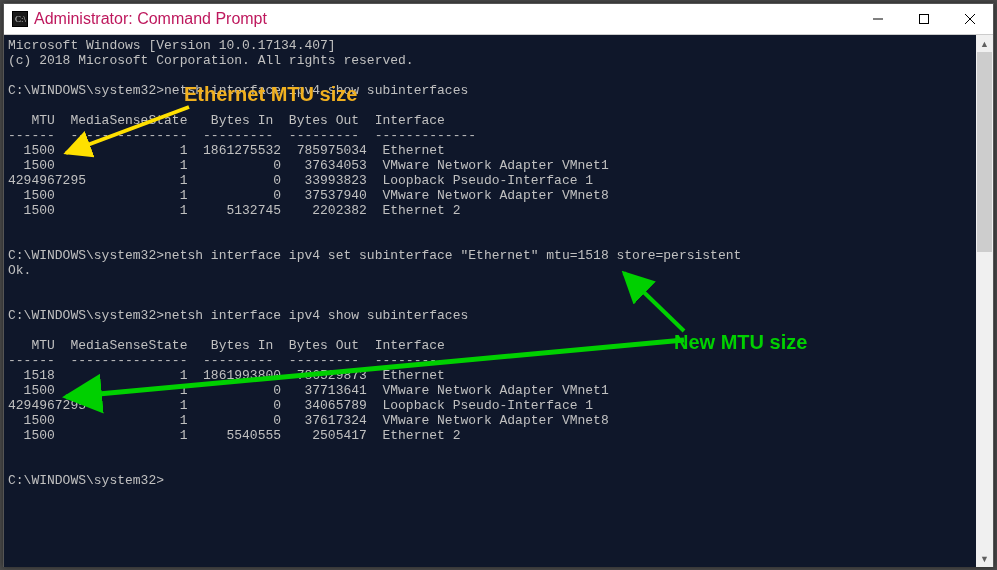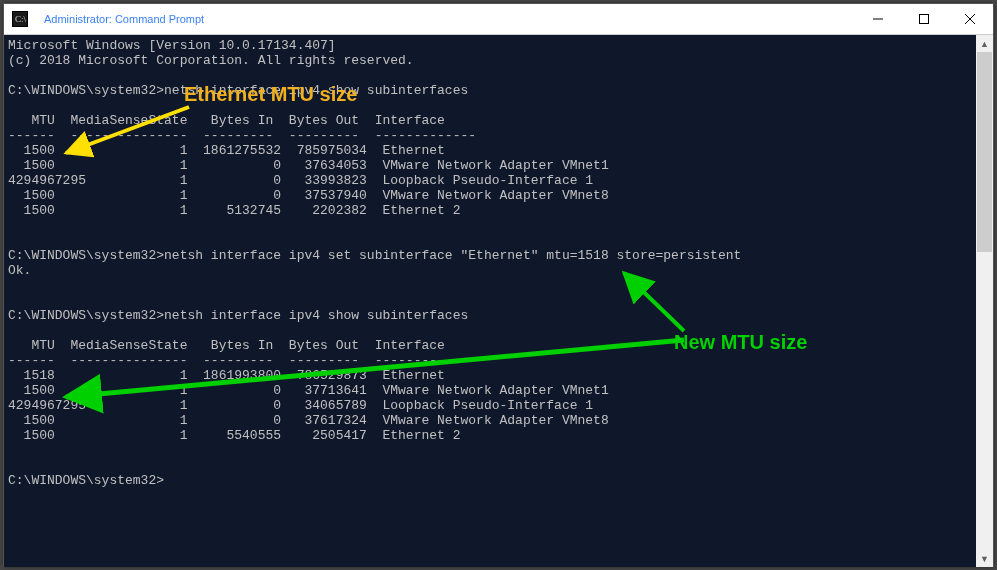--- a/index.html
+++ b/index.html
@@ -1,20 +1,20 @@
 <!DOCTYPE html>
 <html><head>
 <meta charset="utf-8">
 <style>
   html,body{margin:0;padding:0;background:#4a4a4a;font-family:'Segoe UI',Tahoma,sans-serif;width:997px;height:570px;overflow:hidden;}
   .window{position:absolute;left:3px;top:3px;width:989px;height:562px;background:#000;border:1px solid #555;box-shadow:0 0 6px rgba(0,0,0,.5);}
   .titlebar{height:30px;background:#fff;display:flex;align-items:center;border-bottom:1px solid #ccc;}
   .titlebar .cmd-icon{width:16px;height:16px;margin:0 6px 0 8px;display:inline-block;}
   .titlebar .cmd-icon svg{display:block;}
-  .titlebar .title{font-size:11px;color:#3b82f6;flex:1;white-space:nowrap;margin-left:10px;}
+  .titlebar .title{font-size:16px;color:#be185d;flex:1;white-space:nowrap;}
   .winbtns{display:flex;height:100%;}
   .winbtn{width:46px;height:100%;display:flex;align-items:center;justify-content:center;font-size:11px;color:#000;}
   .winbtn svg{display:block;}
   .client{position:relative;width:100%;height:calc(100% - 30px);background:#0f172a;overflow:hidden;}
   .terminal{position:absolute;left:4px;top:3px;right:4px;bottom:4px;font-family:Consolas,'Courier New',monospace;font-size:13px;line-height:15px;color:#c0c0c0;white-space:pre;}
   .scrollbar{position:absolute;right:0;top:0;width:17px;height:100%;background:#f0f0f0;}
   .scrollbar .thumb{position:absolute;left:1px;top:17px;width:15px;height:200px;background:#cdcdcd;}
   .scrollbar .arrow{position:absolute;left:0;width:17px;height:17px;display:flex;align-items:center;justify-content:center;color:#606060;font-size:9px;background:#f0f0f0;}
   .scrollbar .arrow.up{top:0;}
   .scrollbar .arrow.down{bottom:0;}

